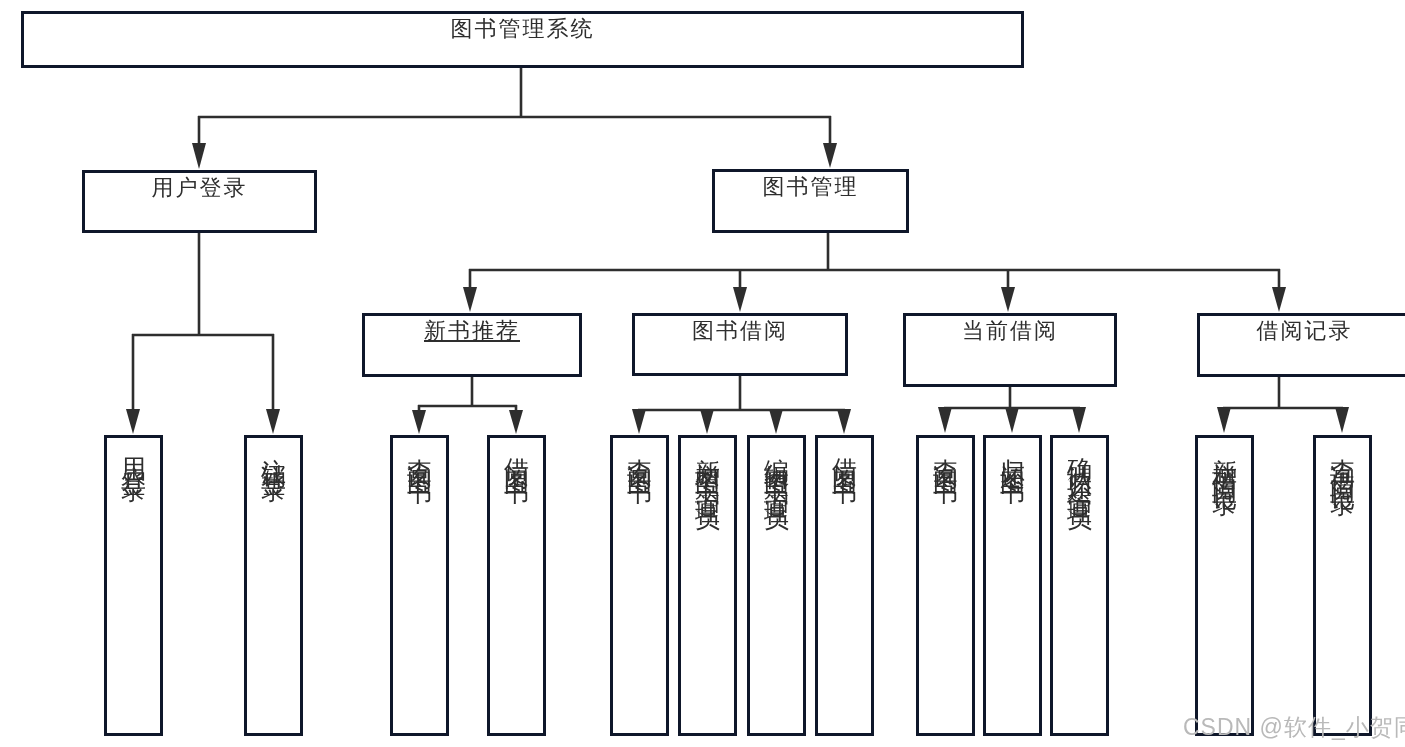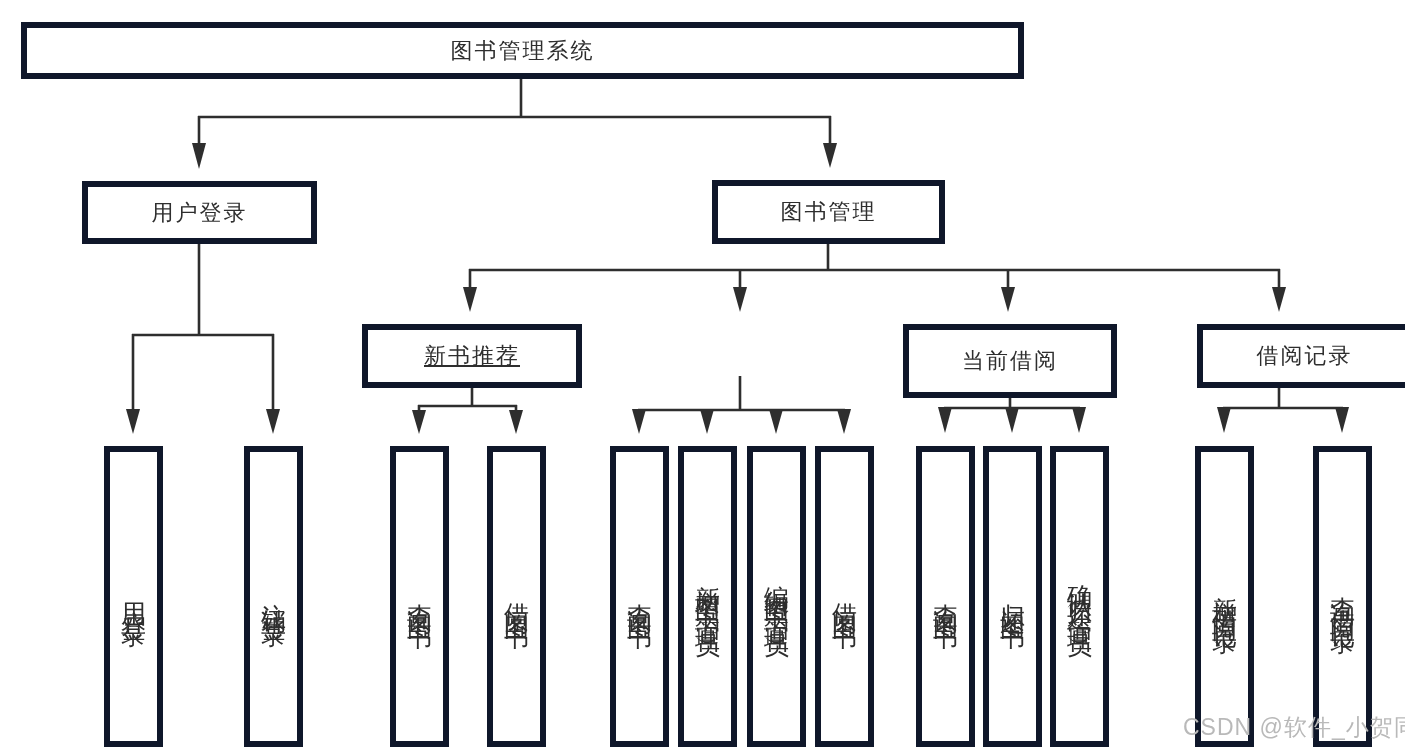--- a/index.html
+++ b/index.html
@@ -17,27 +17,26 @@
   }
   svg.connectors {
     position: absolute;
     left: 0; top: 0;
     width: 1405px;
     height: 747px;
   }
   .node {
     position: absolute;
     box-sizing: border-box;
-    border: 6px solid #0f172a;
+    border: 3px solid #0f172a;
     background: #ffffff;
     display: flex;
-    align-items: center;
+    align-items: flex-start;
     justify-content: center;
     color: #2e2e2e;
-    margin-top: 11px;
   }
   .hbox span {
     font-size: 22px;
     letter-spacing: 2px;
     white-space: nowrap;
   }
   .vbox {
     width: 59px;
     height: 301px;
     top: 435px;
@@ -131,27 +130,30 @@
     </g>
   </svg>
 
   <div class="node hbox" style="left:21px; top:11px; width:1003px; height:57px;">
     <span>图书管理系统</span>
   </div>
 
   <div class="node hbox" style="left:82px; top:170px; width:235px; height:63px;">
     <span>用户登录</span>
   </div>
-  <div class="node hbox" style="left:712px; top:169px; width:233px; height:64px;">
+  <div class="node hbox" style="left:712px; top:169px; width:197px; height:64px;">
     <span>图书管理</span>
   </div>
 
   <div class="node hbox" style="left:362px; top:313px; width:220px; height:64px;text-decoration:underline;">
     <span>新书推荐</span>
   </div>
+  <div class="node hbox" style="left:632px; top:313px; width:216px; height:63px;">
+    <span>图书借阅</span>
+  </div>
   <div class="node hbox" style="left:903px; top:313px; width:214px; height:74px;">
     <span>当前借阅</span>
   </div>
   <div class="node hbox" style="left:1197px; top:313px; width:215px; height:64px;">
     <span>借阅记录</span>
   </div>
 
   <div class="node vbox" style="left:104px;">
     <span>用户登录</span>
   </div>

